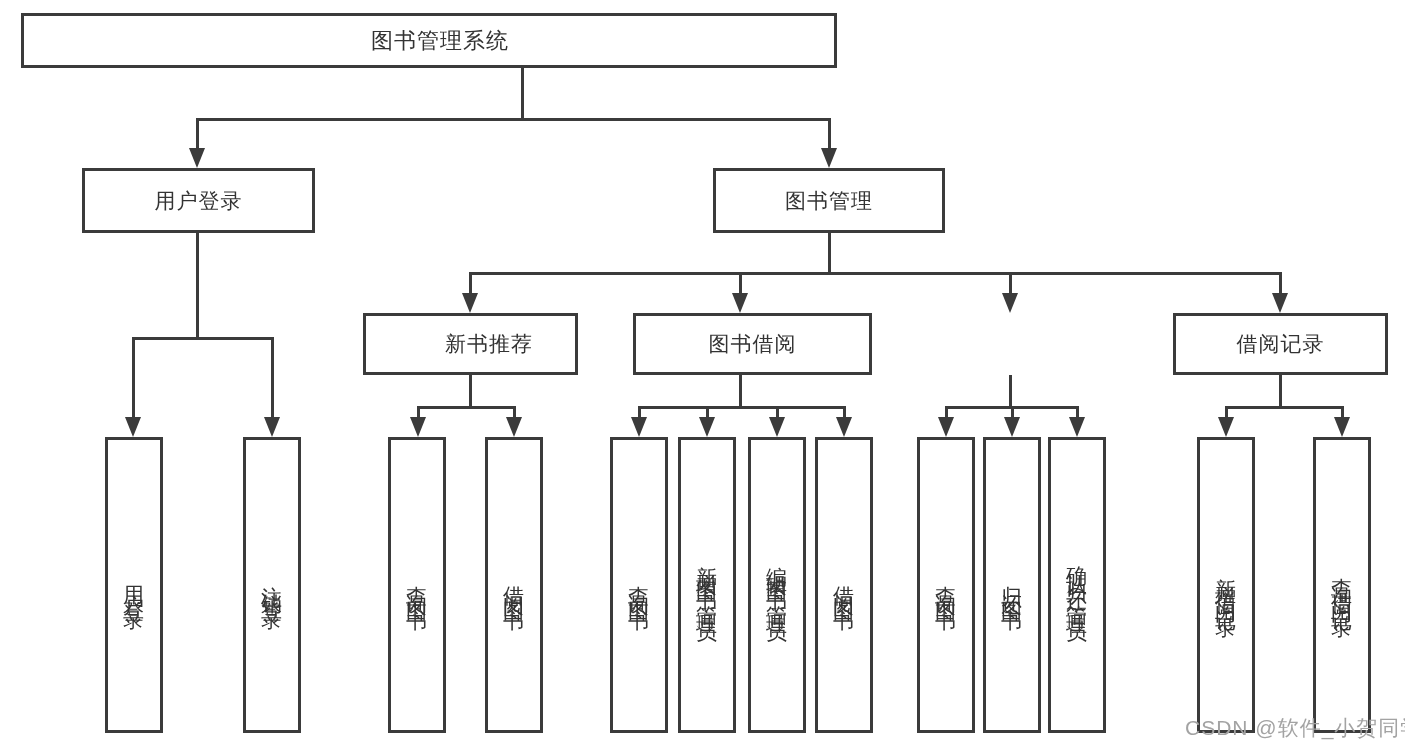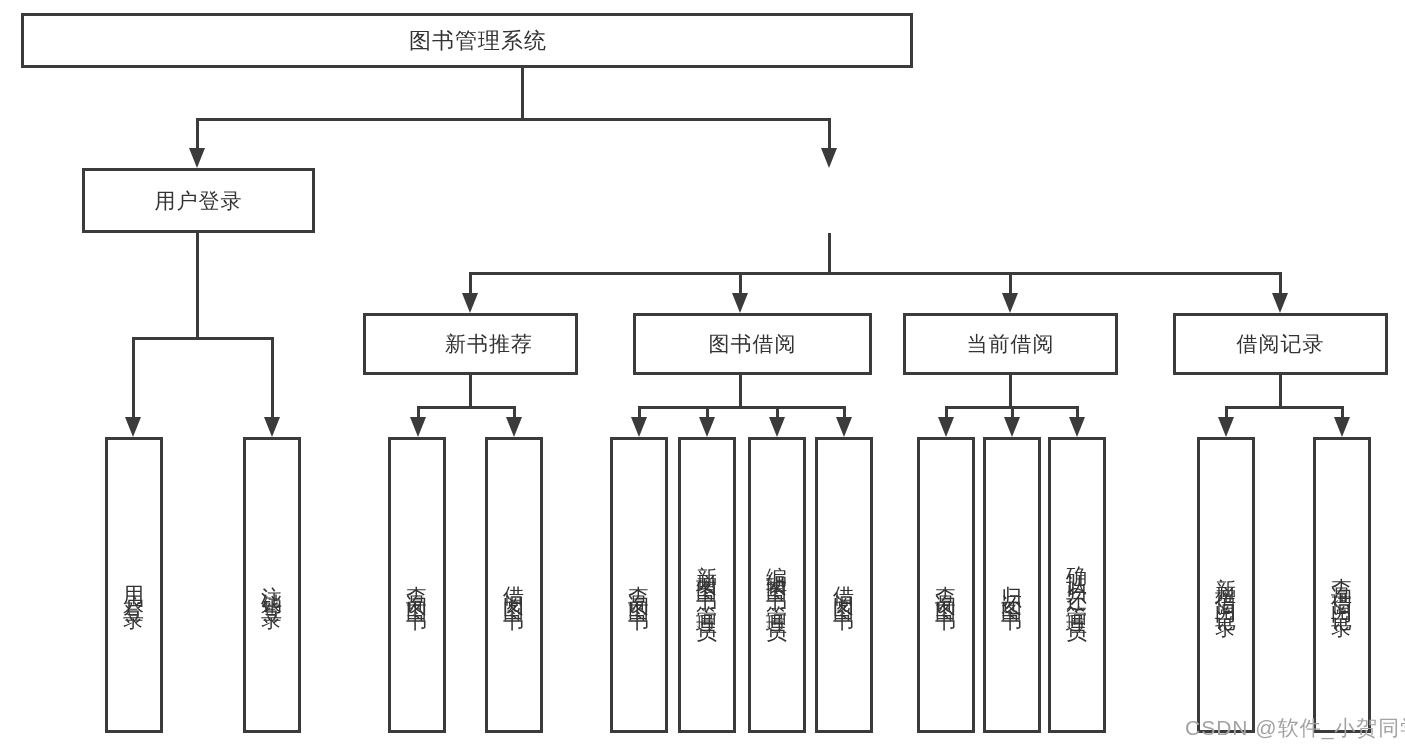--- a/index.html
+++ b/index.html
@@ -51,30 +51,31 @@
     color:var(--wm);
     letter-spacing:1px;
     white-space:nowrap;
   }
 </style>
 </head>
 <body>
 
 <div class="canvas">
 
-  <div class="box h title" style="left:21px;top:13px;width:892px;height:55px;padding-left:22px;">图书管理系统</div>
+  <div class="box h title" style="left:21px;top:13px;width:816px;height:55px;padding-left:22px;">图书管理系统</div>
 
   <div class="vl" style="left:521px;top:68px;height:50px;"></div>
   <div class="hl" style="left:196px;top:118px;width:635px;"></div>
   <div class="vl" style="left:196px;top:118px;height:30px;"></div>
   <div class="arrow" style="left:189px;top:148px;"></div>
   <div class="vl" style="left:828px;top:118px;height:30px;"></div>
   <div class="arrow" style="left:821px;top:148px;"></div>
 
   <div class="box h" style="left:82px;top:168px;width:233px;height:65px;">用户登录</div>
+  <div class="box h" style="left:713px;top:168px;width:232px;height:65px;">图书管理</div>
 
   <div class="vl" style="left:196px;top:233px;height:104px;"></div>
   <div class="hl" style="left:132px;top:337px;width:142px;"></div>
   <div class="vl" style="left:132px;top:337px;height:80px;"></div>
   <div class="arrow" style="left:125px;top:417px;"></div>
   <div class="vl" style="left:271px;top:337px;height:80px;"></div>
   <div class="arrow" style="left:264px;top:417px;"></div>
 
   <div class="vl" style="left:828px;top:233px;height:42px;"></div>
   <div class="hl" style="left:469px;top:272px;width:813px;"></div>
@@ -82,21 +83,20 @@
   <div class="arrow" style="left:462px;top:293px;"></div>
   <div class="vl" style="left:739px;top:272px;height:21px;"></div>
   <div class="arrow" style="left:732px;top:293px;"></div>
   <div class="vl" style="left:1009px;top:272px;height:21px;"></div>
   <div class="arrow" style="left:1002px;top:293px;"></div>
   <div class="vl" style="left:1279px;top:272px;height:21px;"></div>
   <div class="arrow" style="left:1272px;top:293px;"></div>
 
   <div class="box h" style="left:363px;top:313px;width:215px;height:62px;padding-left:37px;">新书推荐</div>
   <div class="box h" style="left:633px;top:313px;width:239px;height:62px;">图书借阅</div>
-  <div class="box h" style="left:903px;top:313px;width:215px;height:62px;">当前借阅</div>
   <div class="box h" style="left:1173px;top:313px;width:215px;height:62px;">借阅记录</div>
 
   <div class="vl" style="left:469px;top:375px;height:34px;"></div>
   <div class="hl" style="left:417px;top:406px;width:99px;"></div>
   <div class="vl" style="left:417px;top:406px;height:11px;"></div>
   <div class="arrow" style="left:410px;top:417px;"></div>
   <div class="vl" style="left:513px;top:406px;height:11px;"></div>
   <div class="arrow" style="left:506px;top:417px;"></div>
 
   <div class="vl" style="left:739px;top:375px;height:34px;"></div>

